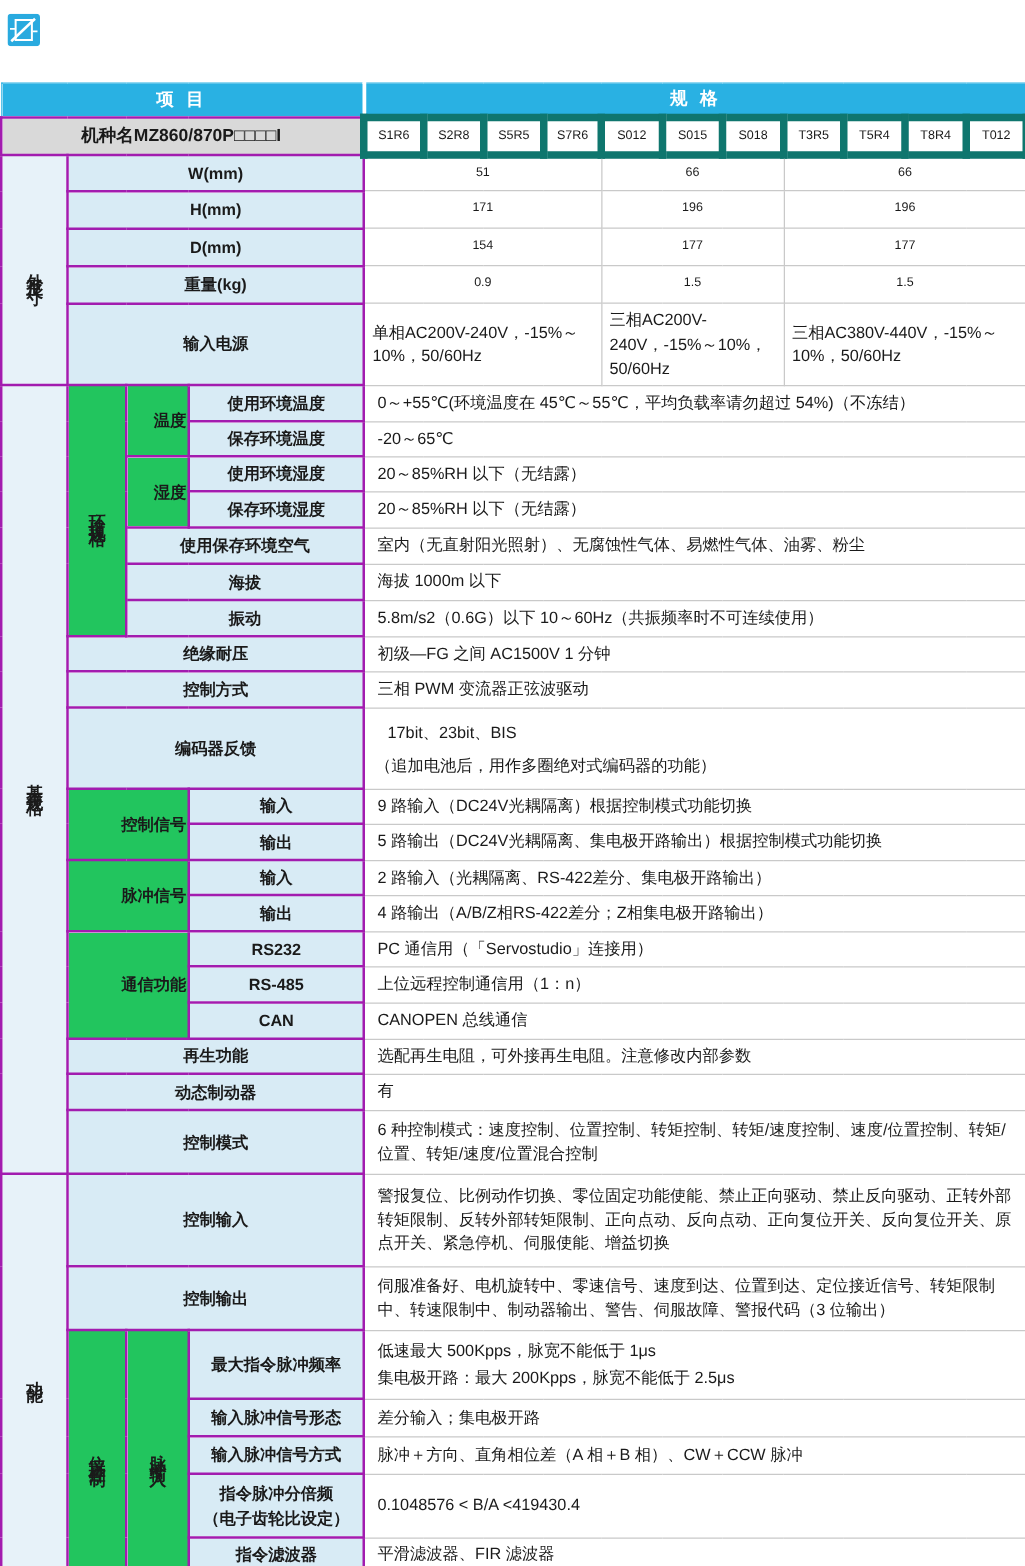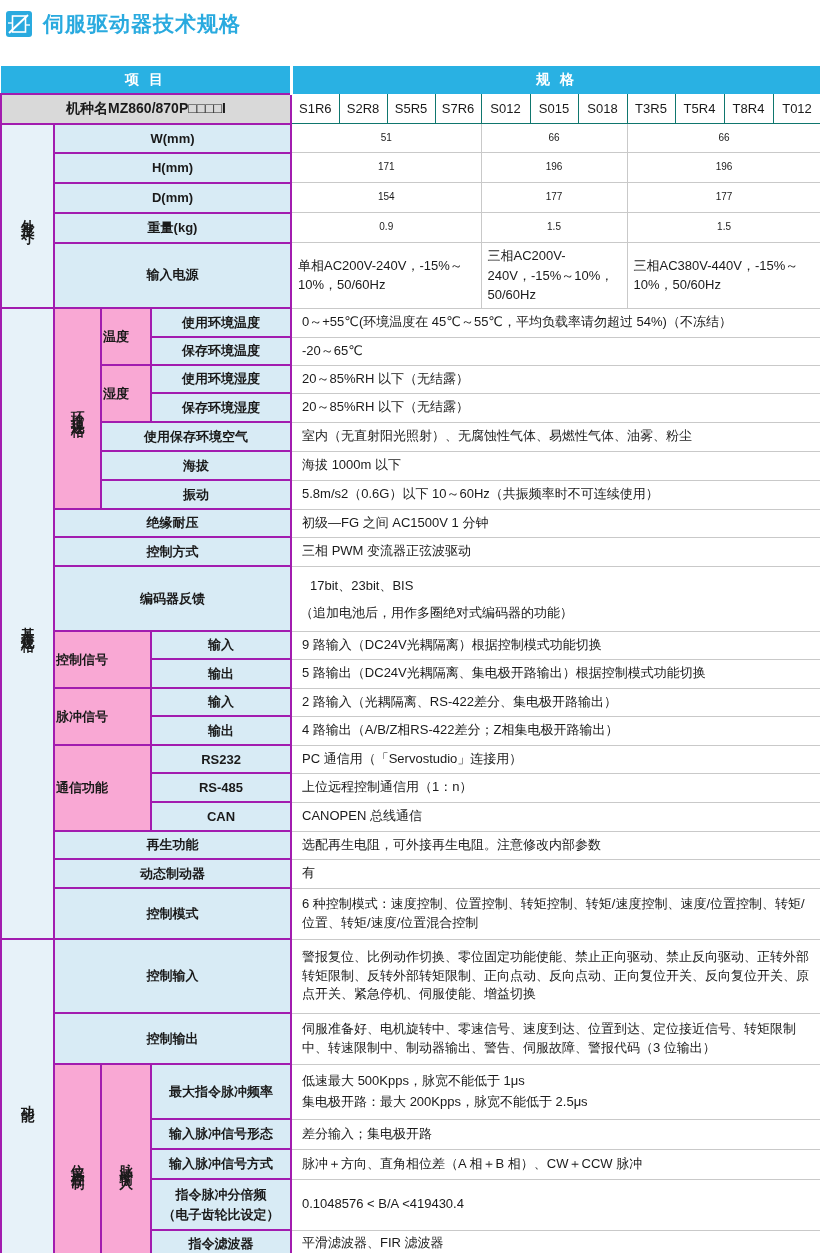--- a/index.html
+++ b/index.html
@@ -26,26 +26,26 @@
   tr.head th {
     background:#29b1e3; color:#ffffff;
     font-size:14px; font-weight:bold; letter-spacing:3px;
     text-align:center; border:1px solid #29b1e3;
   }
   tr.head th.first { border-right:3px solid #ffffff;margin-left:12px; }
 
   td.val { background:#ffffff; border:1px solid #c9c9c9; padding:3px 8px 3px 10px; text-align:left; line-height:1.45; }
   td.val.center { text-align:center; padding:0; font-size:10px; }
   td.val.power { padding:3px 6px; line-height:1.5; }
-  td.model-cell { background:#ffffff; border:1px solid #0f766e; text-align:center; font-size:13px;margin-top:20px; }
+  td.model-cell { background:#ffffff; border:6px solid #0f766e; text-align:center; font-size:10px;margin-top:20px; }
 
   td.lbl, td.cat, td.sub, td.sub2, td.model-name { border:2px solid #a21caf; }
   td.lbl  { background:#d8ebf5; text-align:center; font-weight:bold; padding:2px 4px; }
   td.cat  { background:#e7f2f9; text-align:center; }
-  td.sub, td.sub2 { background:#f9a8d4; text-align:left; font-weight:bold; }
+  td.sub, td.sub2 { background:#22c55e; text-align:right; font-weight:bold; }
   td.model-name { background:#d9d9d9; text-align:center; font-weight:bold; font-size:14px; }
 
   .vert {
     writing-mode:vertical-rl; text-orientation:upright;
     letter-spacing:4px; font-weight:bold; font-size:13.5px;
     margin:0 auto; line-height:1;
   }
   .two-line div { padding:1px 0; }
   .enc-line1 { padding:4px 0 6px 14px; }
   .enc-line2 { padding:2px 0 2px 4px; }
@@ -55,21 +55,20 @@
 <body>
 
 <div class="title-bar">
   <svg class="title-icon" viewBox="0 0 26 26">
     <rect x="0" y="0" width="26" height="26" rx="3" fill="#29aadf"></rect>
     <rect x="6.5" y="5" width="13" height="16" fill="none" stroke="#ffffff" stroke-width="1.6"></rect>
     <line x1="3" y1="22" x2="22" y2="4" stroke="#ffffff" stroke-width="2"></line>
     <line x1="2" y1="12" x2="6" y2="12" stroke="#ffffff" stroke-width="1.4"></line>
     <line x1="20" y1="14" x2="24" y2="14" stroke="#ffffff" stroke-width="1.4"></line>
   </svg>
-  <span class="title-text">伺服驱动器技术规格</span>
 </div>
 
 <table class="spec">
   <colgroup>
     <col style="width:53px">
       <col style="width:47px">
       <col style="width:50px">
       <col style="width:140px">
     <col style="width:48px">
       <col style="width:48px">

